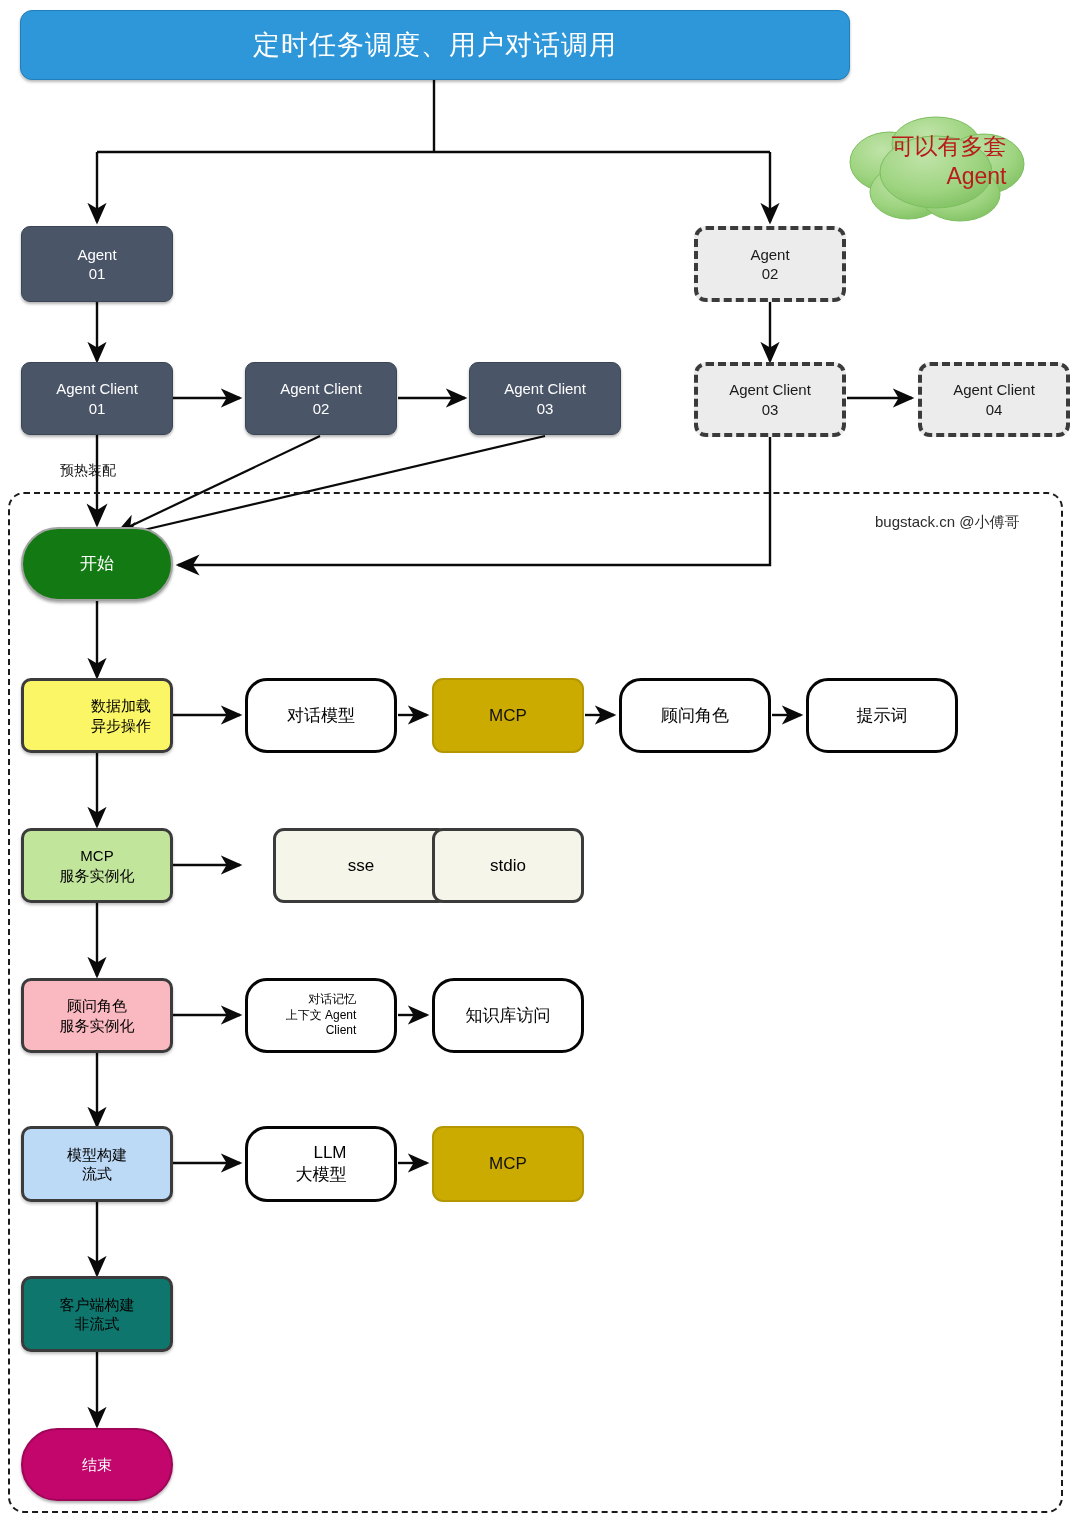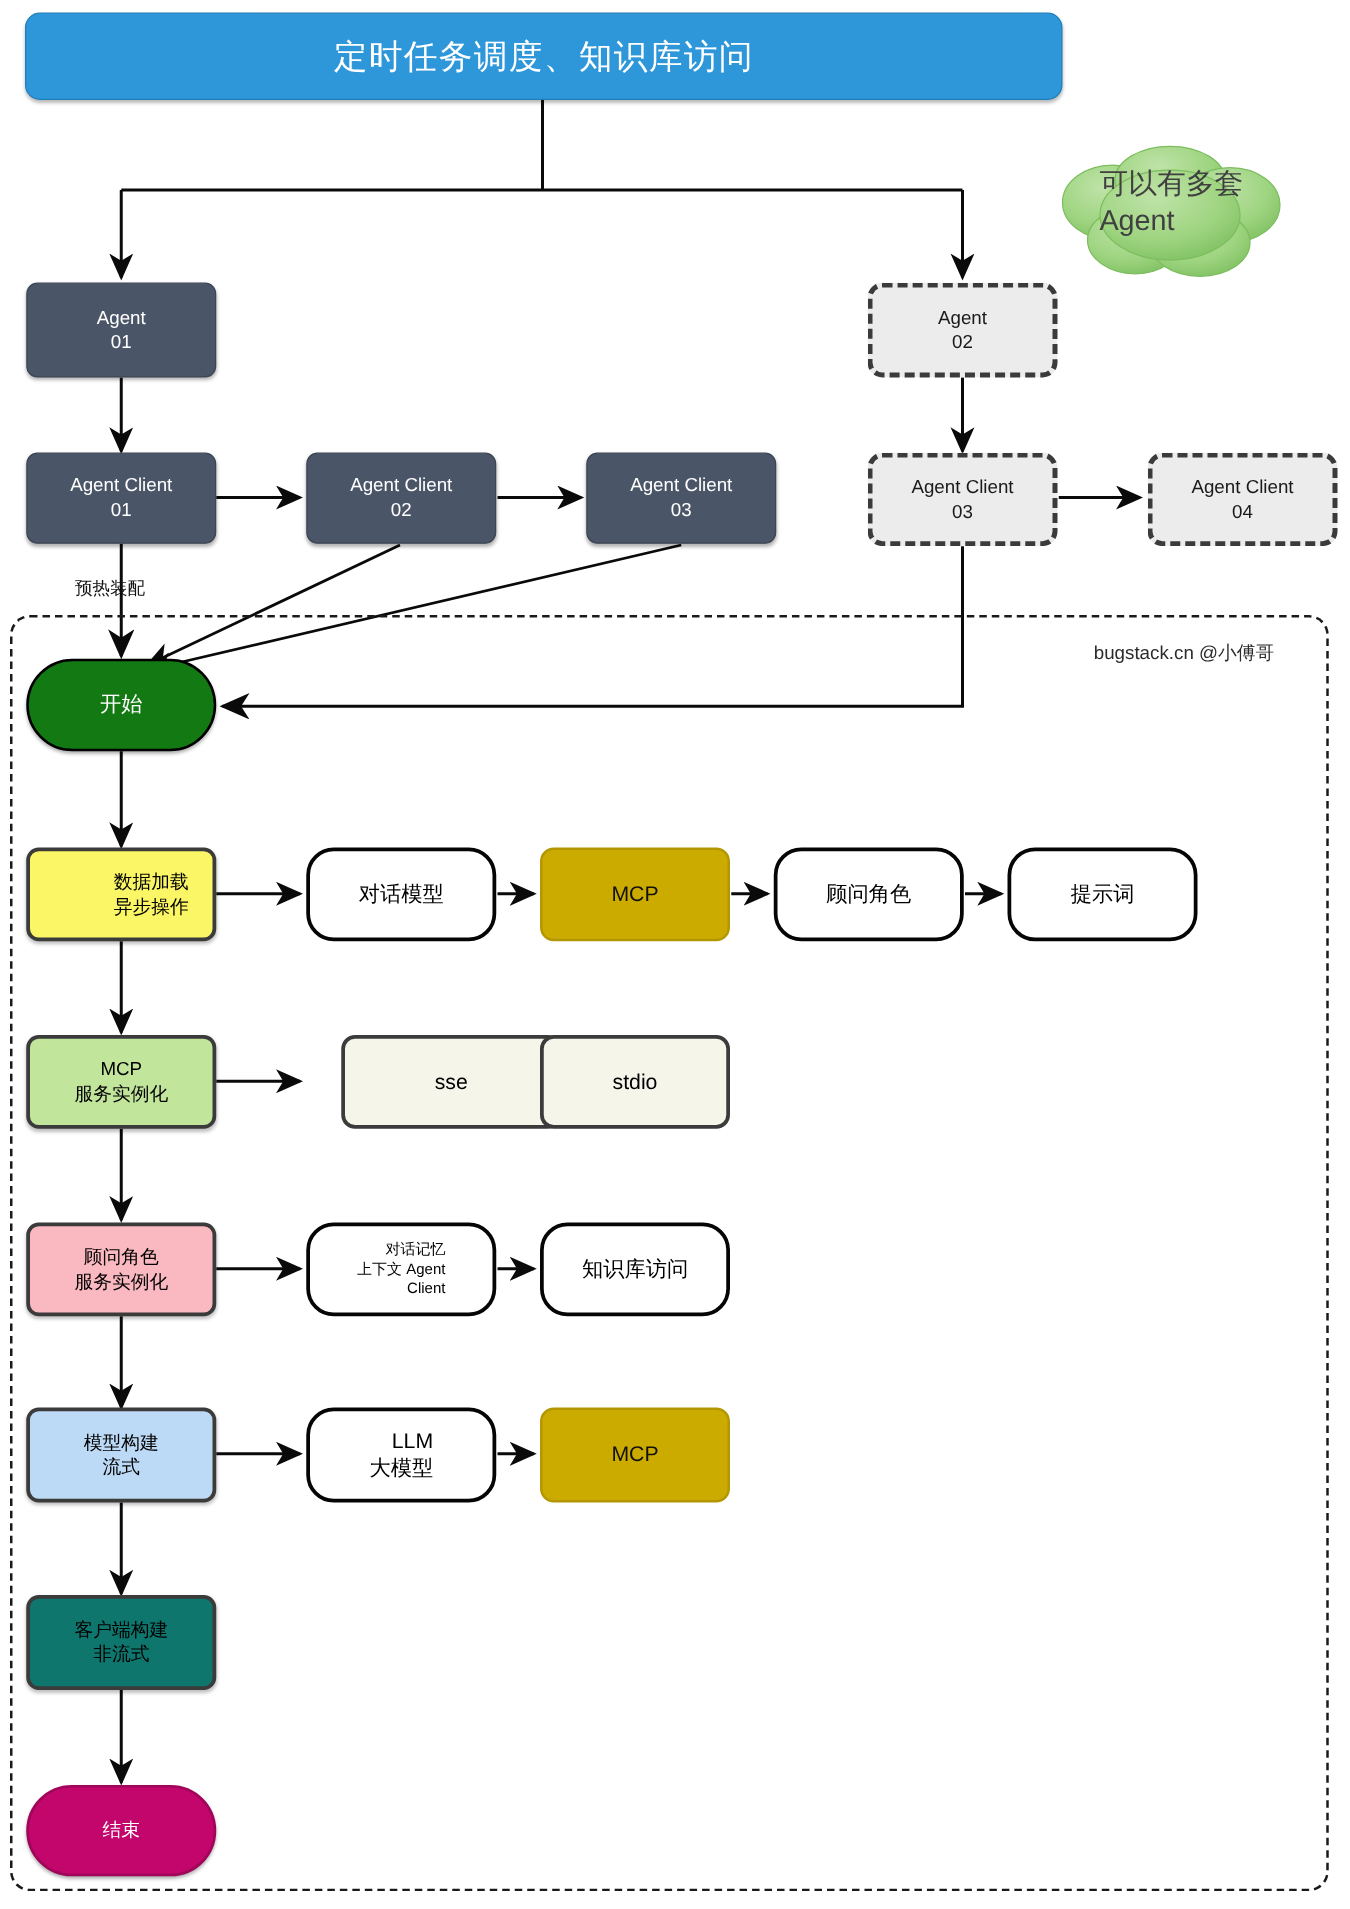--- a/index.html
+++ b/index.html
@@ -59,25 +59,25 @@
     background: #ececec;
     border: 4px dashed #3b3b3b;
     border-radius: 12px;
     color: #1a1a1a;
     font-size: 15px;
   }
 
   
   .cloud-wrap { position: absolute; z-index: 4; }
   .cloud-label {
-    position: absolute; left: 0; top: 0;
+    position: absolute; left: 12px; top: 0;
     width: 100%; height: 100%;
     display: flex; align-items: center; justify-content: center;
-    text-align: left;
-    font-size: 23px; color: #404040;
+    text-align: right;
+    font-size: 23px; color: #b91c1c;
     line-height: 1.3;
     white-space: pre-line;
     padding-bottom: 16px;
   }
 
   
   .workshop {
     position: absolute;
     border: 2px dashed #1a1a1a;
     border-radius: 16px;
@@ -95,21 +95,21 @@
     position: absolute;
     font-size: 14px;
     color: #111;
     z-index: 6;
     white-space: nowrap;
   }
 
   
   .term-start {
     background: #137a13;
-    border: 2px solid #000000;
+    border: 2px solid #a3a3a3;
     border-radius: 44px;
     color: #ffffff;
     font-size: 17px;
     box-shadow: 0 2px 3px rgba(0,0,0,.32);
   }
   .term-end {
     background: #c2066c;
     border: 2px solid #a00559;
     border-radius: 44px;
     color: #ffffff;
@@ -224,21 +224,21 @@
       <path d="M398,865 L427,865" marker-end="url(#arrow)"></path>
 
       <path d="M173,1015 L240,1015" marker-end="url(#arrow)"></path>
       <path d="M398,1015 L427,1015" marker-end="url(#arrow)"></path>
 
       <path d="M173,1163 L240,1163" marker-end="url(#arrow)"></path>
       <path d="M398,1163 L427,1163" marker-end="url(#arrow)"></path>
     </g>
   </svg>
 
-  <div class="node banner" style="left:20px; top:10px; width:830px; height:70px;">定时任务调度、知识库访问</div>
+  <div class="node banner" style="left:20px; top:10px; width:830px; height:70px;">定时任务调度、用户对话调用</div>
 
   <div class="cloud-wrap" style="left:832px; top:110px; width:210px; height:120px;">
     <svg width="210" height="120" viewBox="0 0 210 120">
       <defs>
         <radialGradient id="cg" cx="40%" cy="30%" r="80%">
           <stop offset="0%" stop-color="#bfe3a8"></stop>
           <stop offset="60%" stop-color="#9ed480"></stop>
           <stop offset="100%" stop-color="#7cbe5e"></stop>
         </radialGradient>
       </defs>

